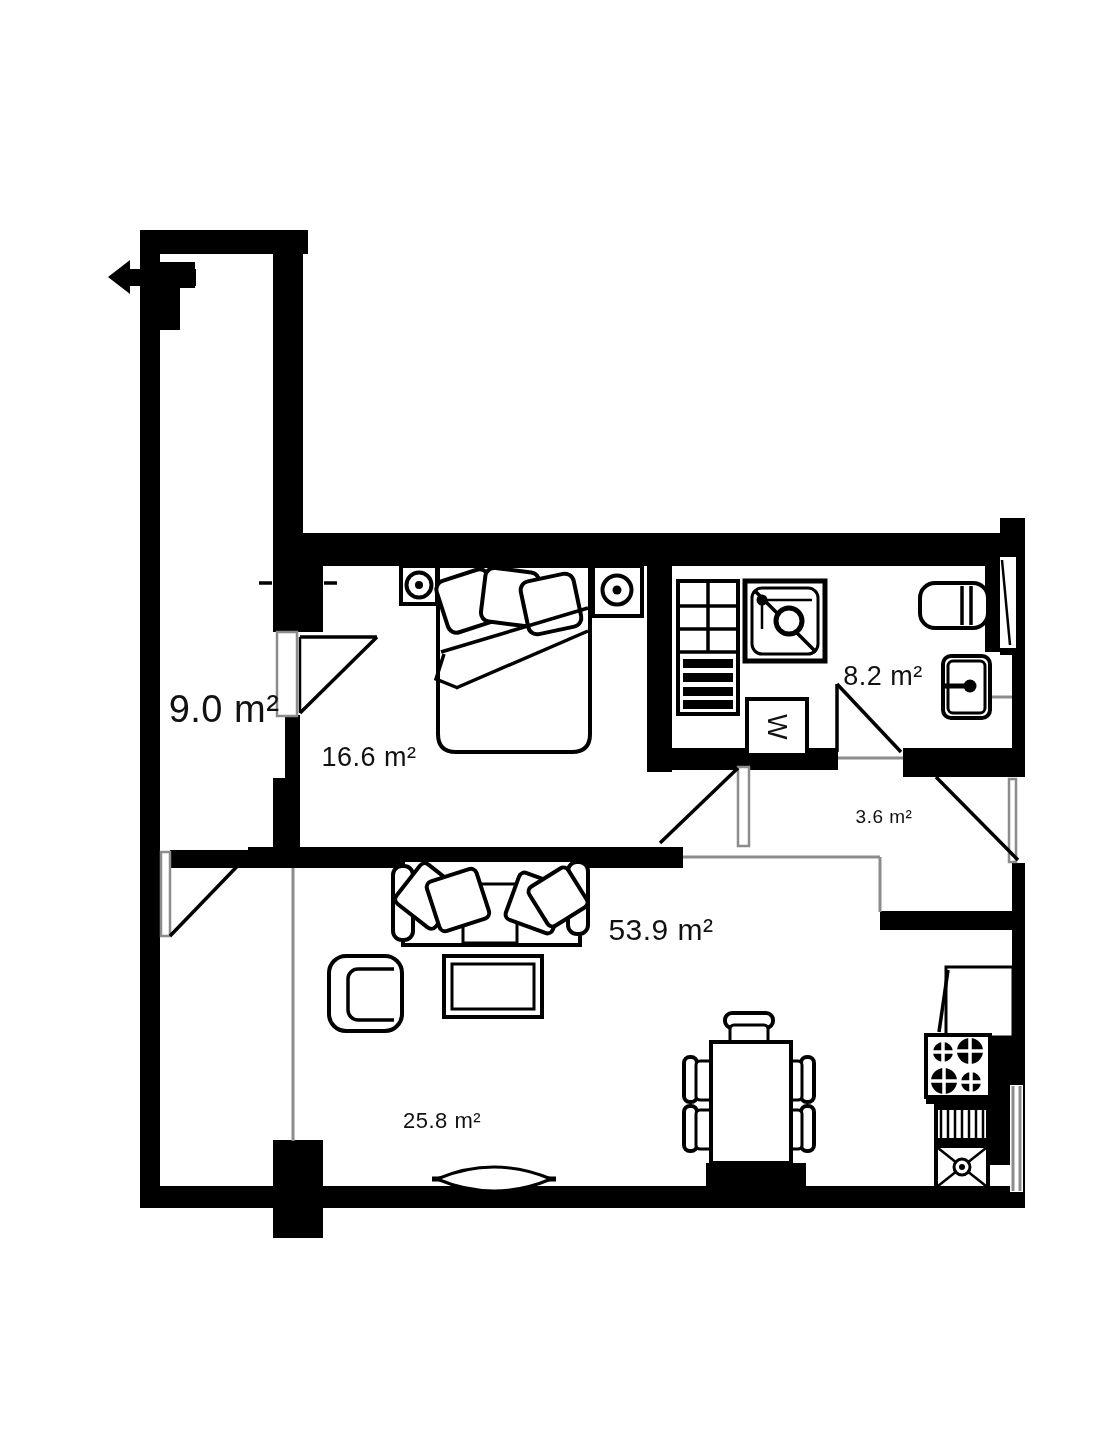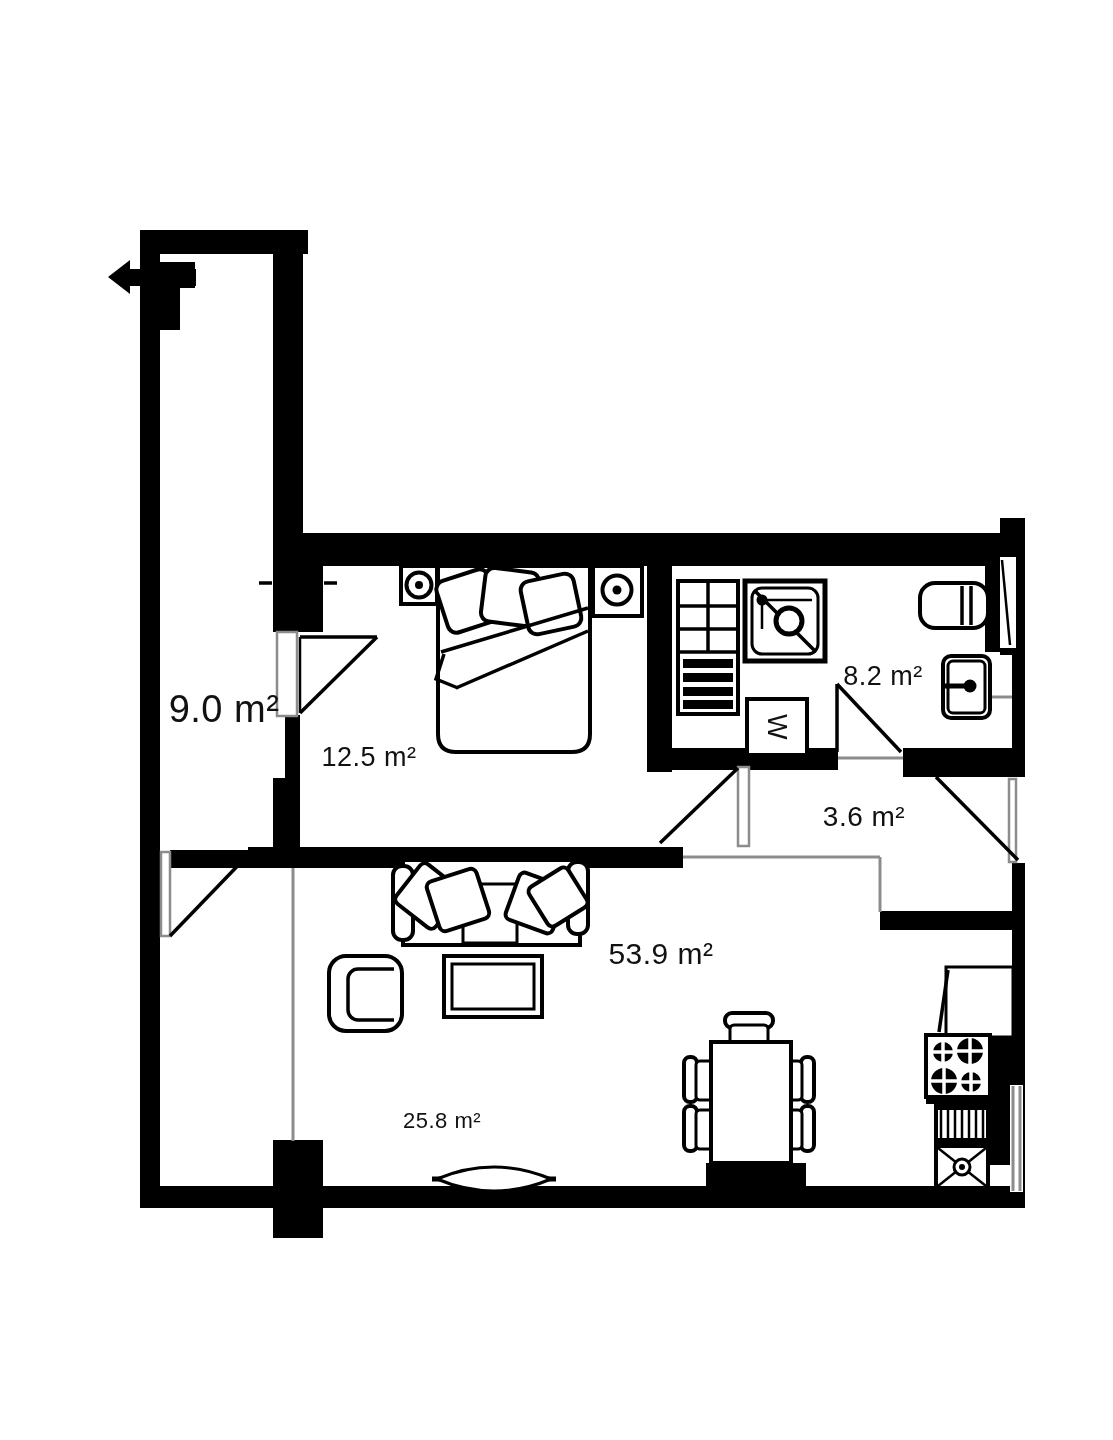--- a/index.html
+++ b/index.html
@@ -229,19 +229,19 @@
       <rect class="fw" x="936" y="1146" width="52" height="42"></rect>
       <line class="ln2" x1="938" y1="1148" x2="986" y2="1186"></line>
       <line class="ln2" x1="986" y1="1148" x2="938" y2="1186"></line>
       <circle class="fw3" cx="962" cy="1167" r="8"></circle>
       <circle class="dk" cx="962" cy="1167" r="3"></circle>
     </g>
   </g>
 </svg>
 
 <div class="lbl" style="left:224px;top:709px;font-size:38px">9.0 m²</div>
-<div class="lbl" style="left:369px;top:757px;font-size:27px">12.5 m²</div>
+<div class="lbl" style="left:369px;top:757px;font-size:27px">16.6 m²</div>
 <div class="lbl" style="left:883px;top:676px;font-size:27px">8.2 m²</div>
-<div class="lbl" style="left:864px;top:817px;font-size:28px">3.6 m²</div>
-<div class="lbl" style="left:661px;top:954px;font-size:30px">53.9 m²</div>
+<div class="lbl" style="left:884px;top:817px;font-size:19px">3.6 m²</div>
+<div class="lbl" style="left:661px;top:930px;font-size:30px">53.9 m²</div>
 <div class="lbl" style="left:442px;top:1121px;font-size:22px">25.8 m²</div>
 <div class="lbl rot" style="left:776px;top:727px;font-size:27px">W</div>
 </div>
 
 </body></html>

